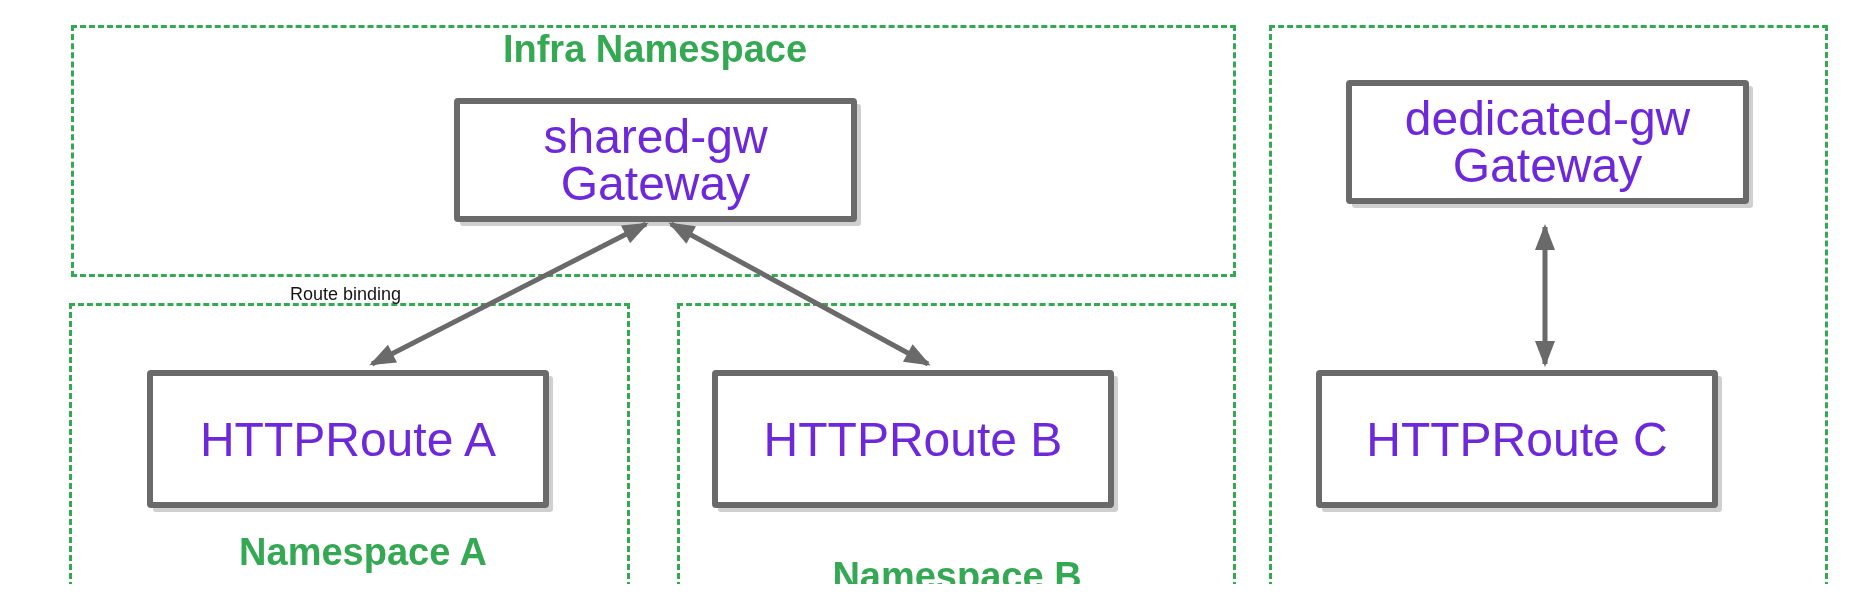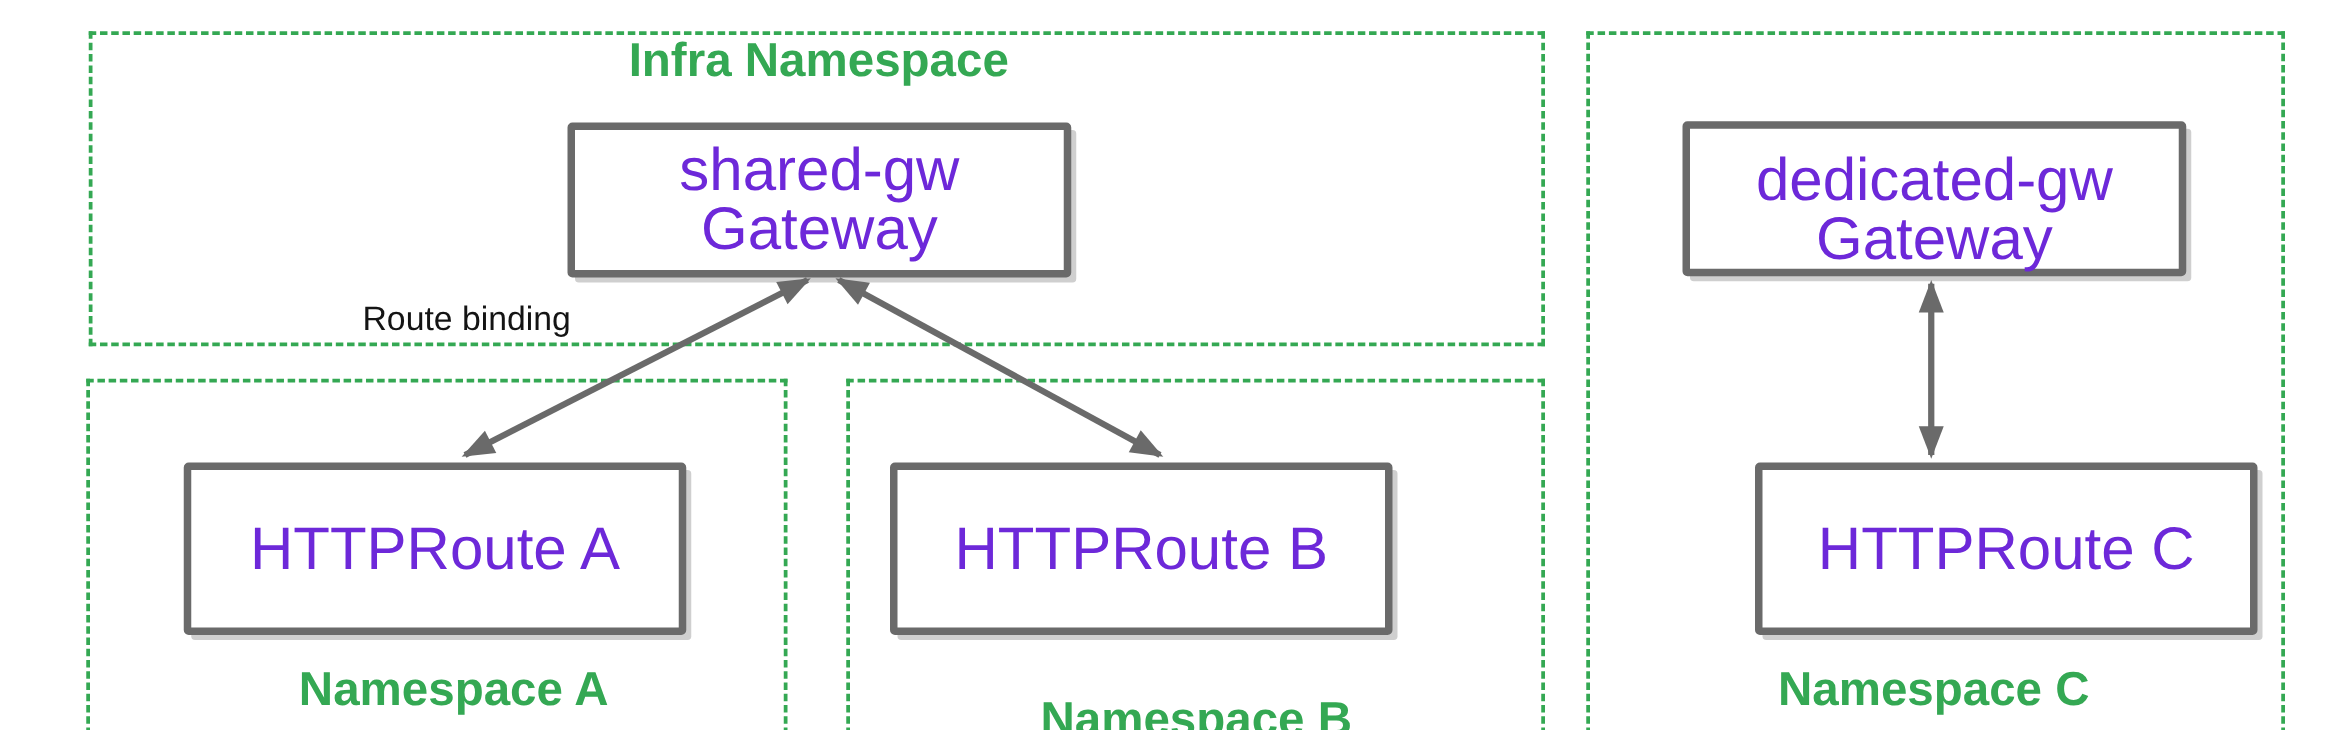--- a/index.html
+++ b/index.html
@@ -49,23 +49,24 @@
   .node-line {
     color: #6d28d9;
     font-size: 48px;
     font-weight: normal;
     line-height: 47px;
     white-space: nowrap;
   }
   .edge-label {
     position: absolute;
     color: #141414;
-    font-size: 27px;
+    font-size: 18px;
     font-weight: normal;
     white-space: nowrap;
+    margin-top: 44px;
   }
   .arrow-layer {
     position: absolute;
     left: 0;
     top: 0;
     width: 1860px;
     height: 600px;
     pointer-events: none;
   }
 </style>
@@ -77,41 +78,40 @@
   <div class="namespace" style="left:71px; top:25px; width:1165px; height:252px;"></div>
   <div class="ns-label" style="left:655px; top:28px;">Infra Namespace</div>
 
   <div class="namespace" style="left:69px; top:303px; width:561px; height:285px;"></div>
   <div class="ns-label" style="left:350px; top:531px;margin-left:13px;">Namespace A</div>
 
   <div class="namespace" style="left:677px; top:303px; width:559px; height:285px;"></div>
   <div class="ns-label" style="left:957px; top:531px;margin-top:24px;">Namespace B</div>
 
   <div class="namespace" style="left:1269px; top:25px; width:559px; height:563px;"></div>
-  <div class="ns-label" style="left:1547px; top:531px;">Namespace C</div>
 
   <div class="node" style="left:454px; top:98px; width:403px; height:124px;">
     <div class="node-line">shared-gw</div>
     <div class="node-line">Gateway</div>
   </div>
 
-  <div class="node" style="left:1346px; top:97px; width:403px; height:124px;justify-content:flex-end;">
+  <div class="node" style="left:1346px; top:80px; width:403px; height:124px;">
     <div class="node-line">dedicated-gw</div>
     <div class="node-line">Gateway</div>
   </div>
 
   <div class="node" style="left:147px; top:370px; width:402px; height:138px;align-items:center;">
     <div class="node-line">HTTPRoute A</div>
   </div>
 
   <div class="node" style="left:712px; top:370px; width:402px; height:138px;">
     <div class="node-line">HTTPRoute B</div>
   </div>
 
-  <div class="node" style="left:1404px; top:370px; width:402px; height:138px;">
+  <div class="node" style="left:1316px; top:370px; width:402px; height:138px;">
     <div class="node-line">HTTPRoute C</div>
   </div>
 
   <div class="edge-label" style="left:290px; top:240px;">Route binding</div>
 
   <svg class="arrow-layer" viewBox="0 0 1860 600">
     <defs>
       <marker id="ah" markerUnits="userSpaceOnUse" markerWidth="28" markerHeight="22" refX="24" refY="11" orient="auto-start-reverse">
         <path d="M1,1 L27,11 L1,21 Z" fill="#6A6A6A"></path>
       </marker>

